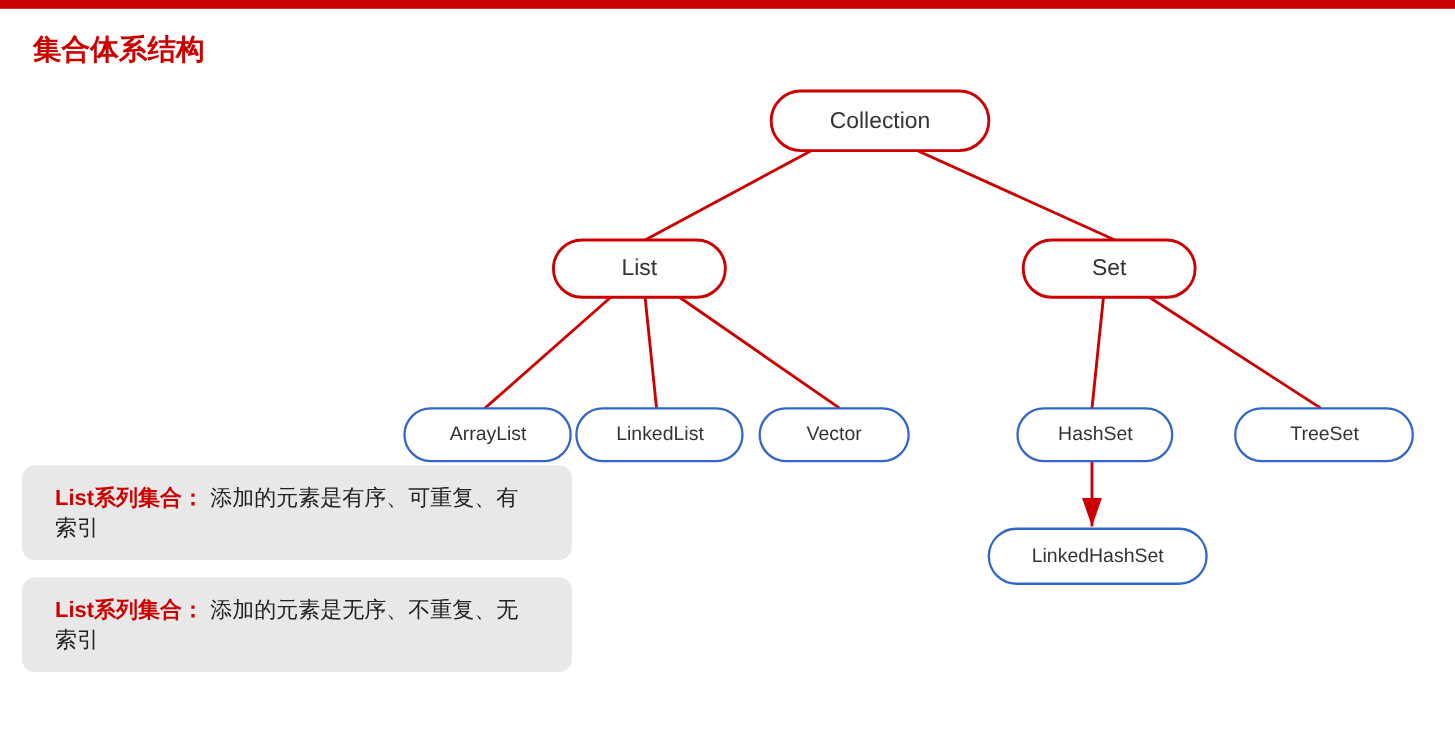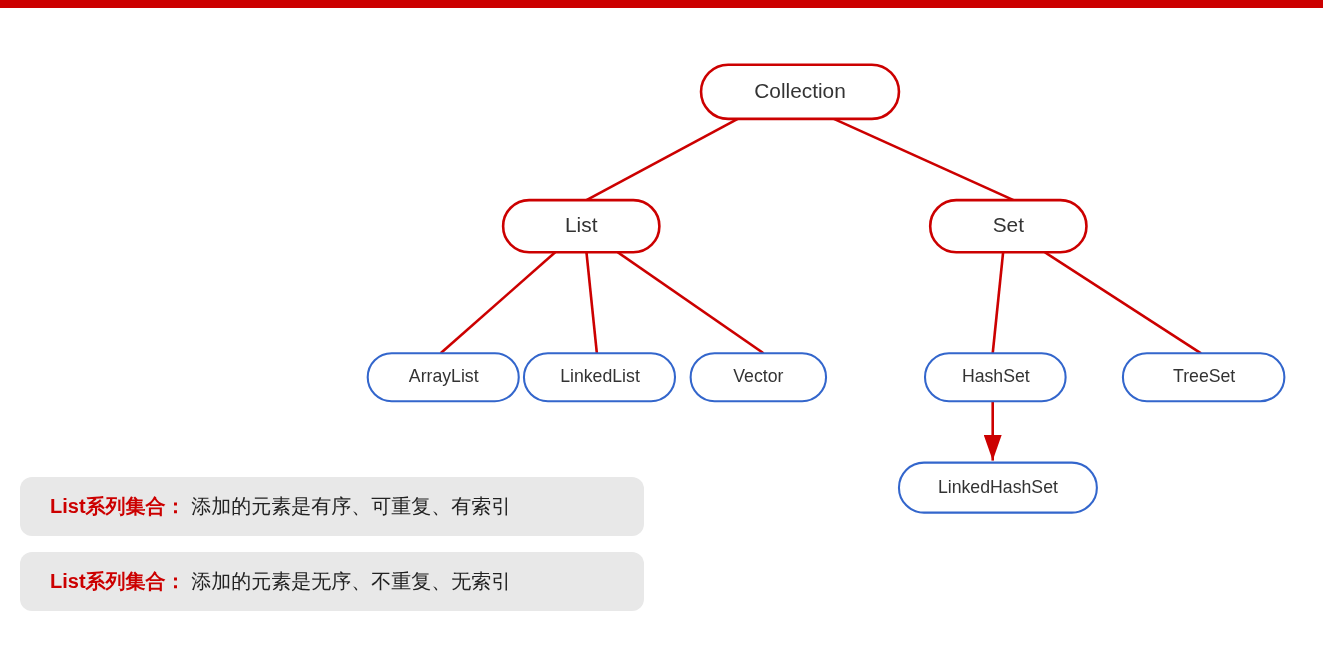--- a/index.html
+++ b/index.html
@@ -28,21 +28,21 @@
     .page-title {
       color: #cc0000;
       font-size: 26px;
       font-weight: bold;
       margin-bottom: 20px;
     }
 
     
     .tree-container {
       position: absolute;
-      top: 38px;
+      top: 56px;
       left: 300px;
       width: 1000px;
       height: 500px;
     }
 
     svg.tree-svg {
       position: absolute;
       top: 0;
       left: 0;
       width: 100%;
@@ -57,37 +57,38 @@
       left: 20px;
       display: flex;
       flex-direction: column;
       gap: 16px;
     }
 
     .info-box {
       background: #e8e8e8;
       border-radius: 12px;
       padding: 16px 30px;
-      width: 624px;
+      width: 500px;
       font-size: 20px;
       color: #222;
     }
 
     .info-box .label {
       color: #cc0000;
       font-weight: bold;
     }
   </style>
 </head>
 <body>
 
 <div class="top-bar"></div>
 
 <div class="content">
 
+  <h1 class="page-title">集合体系结构</h1>
 
   <div class="tree-container">
     <svg class="tree-svg" viewBox="0 0 950 480" xmlns="http://www.w3.org/2000/svg">
 
       <line x1="430" y1="62" x2="270" y2="148" stroke="#cc0000" stroke-width="2.5"></line>
 
       <line x1="490" y1="62" x2="680" y2="148" stroke="#cc0000" stroke-width="2.5"></line>
 
       <line x1="240" y1="198" x2="130" y2="295" stroke="#cc0000" stroke-width="2.5"></line>
 

